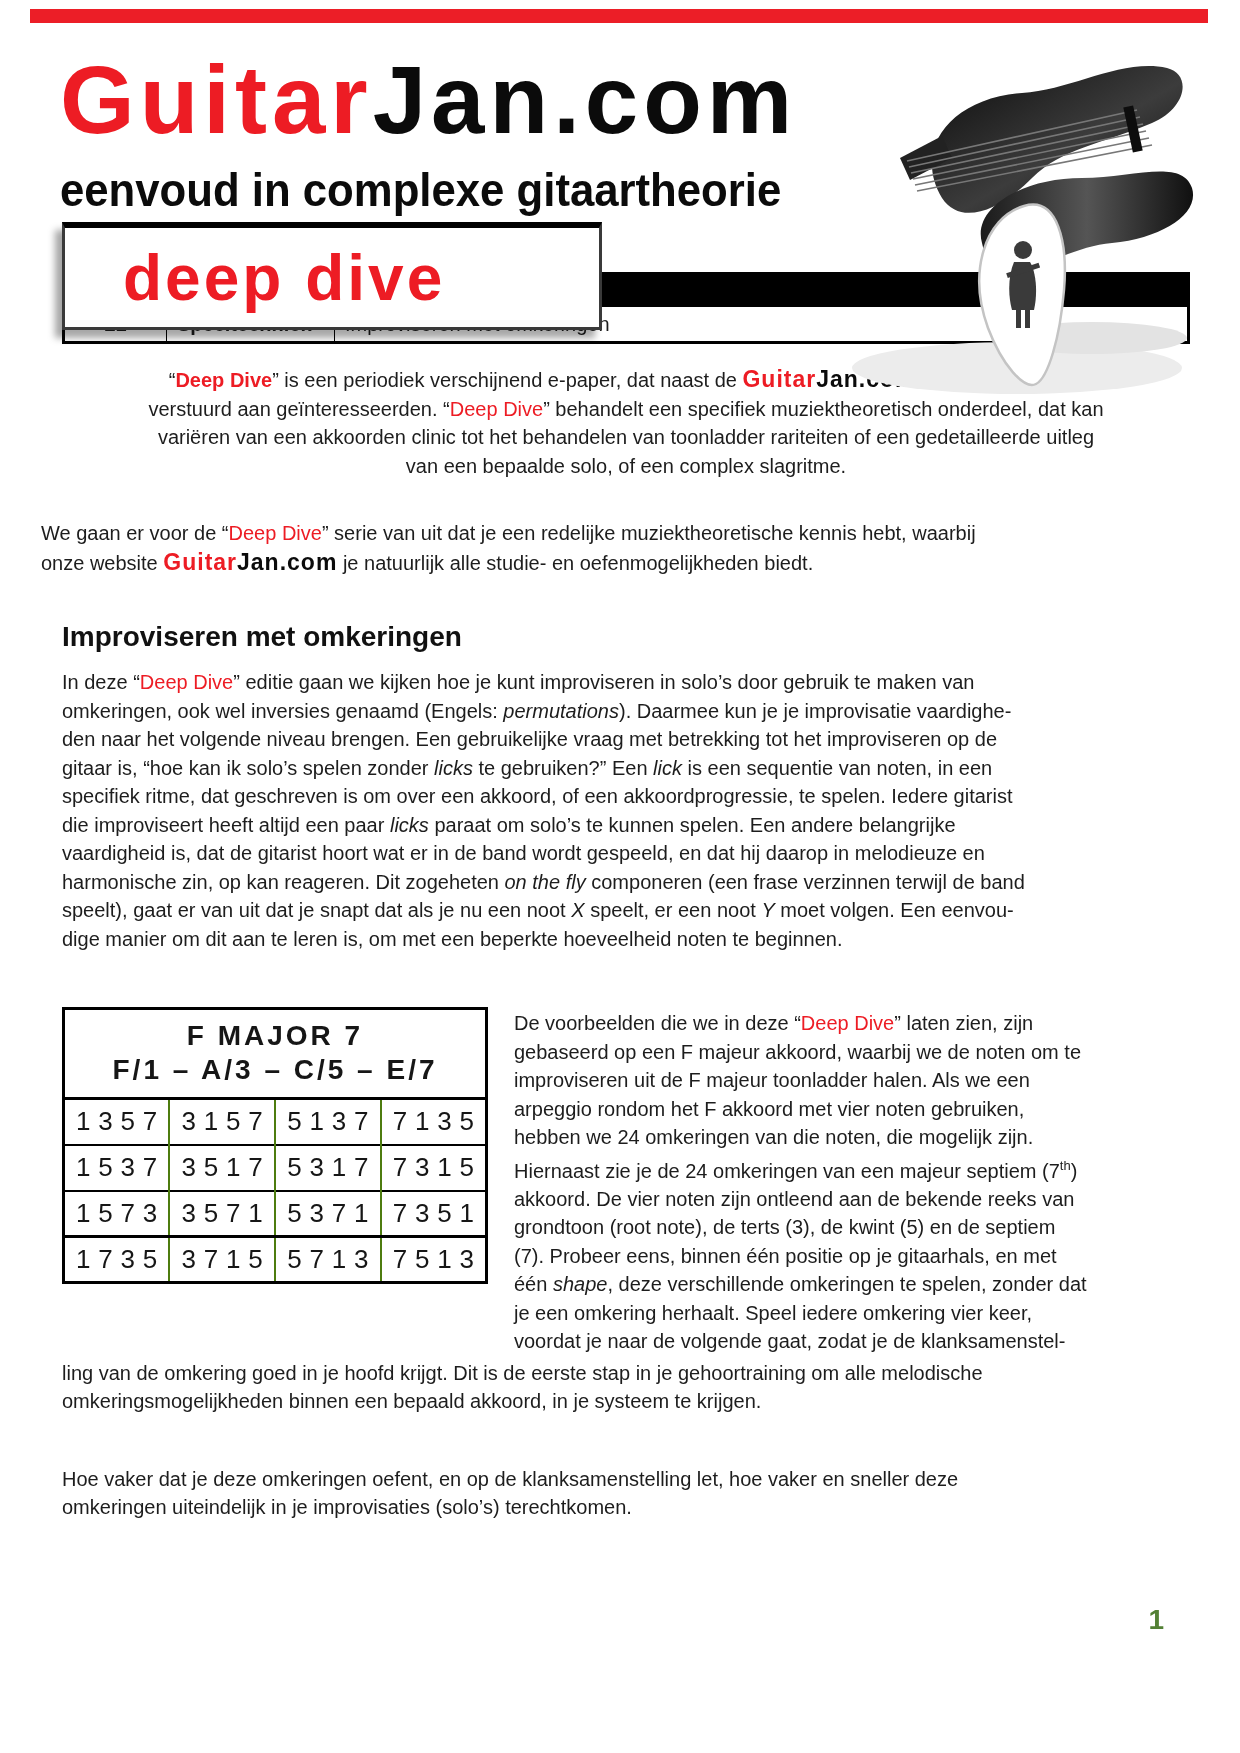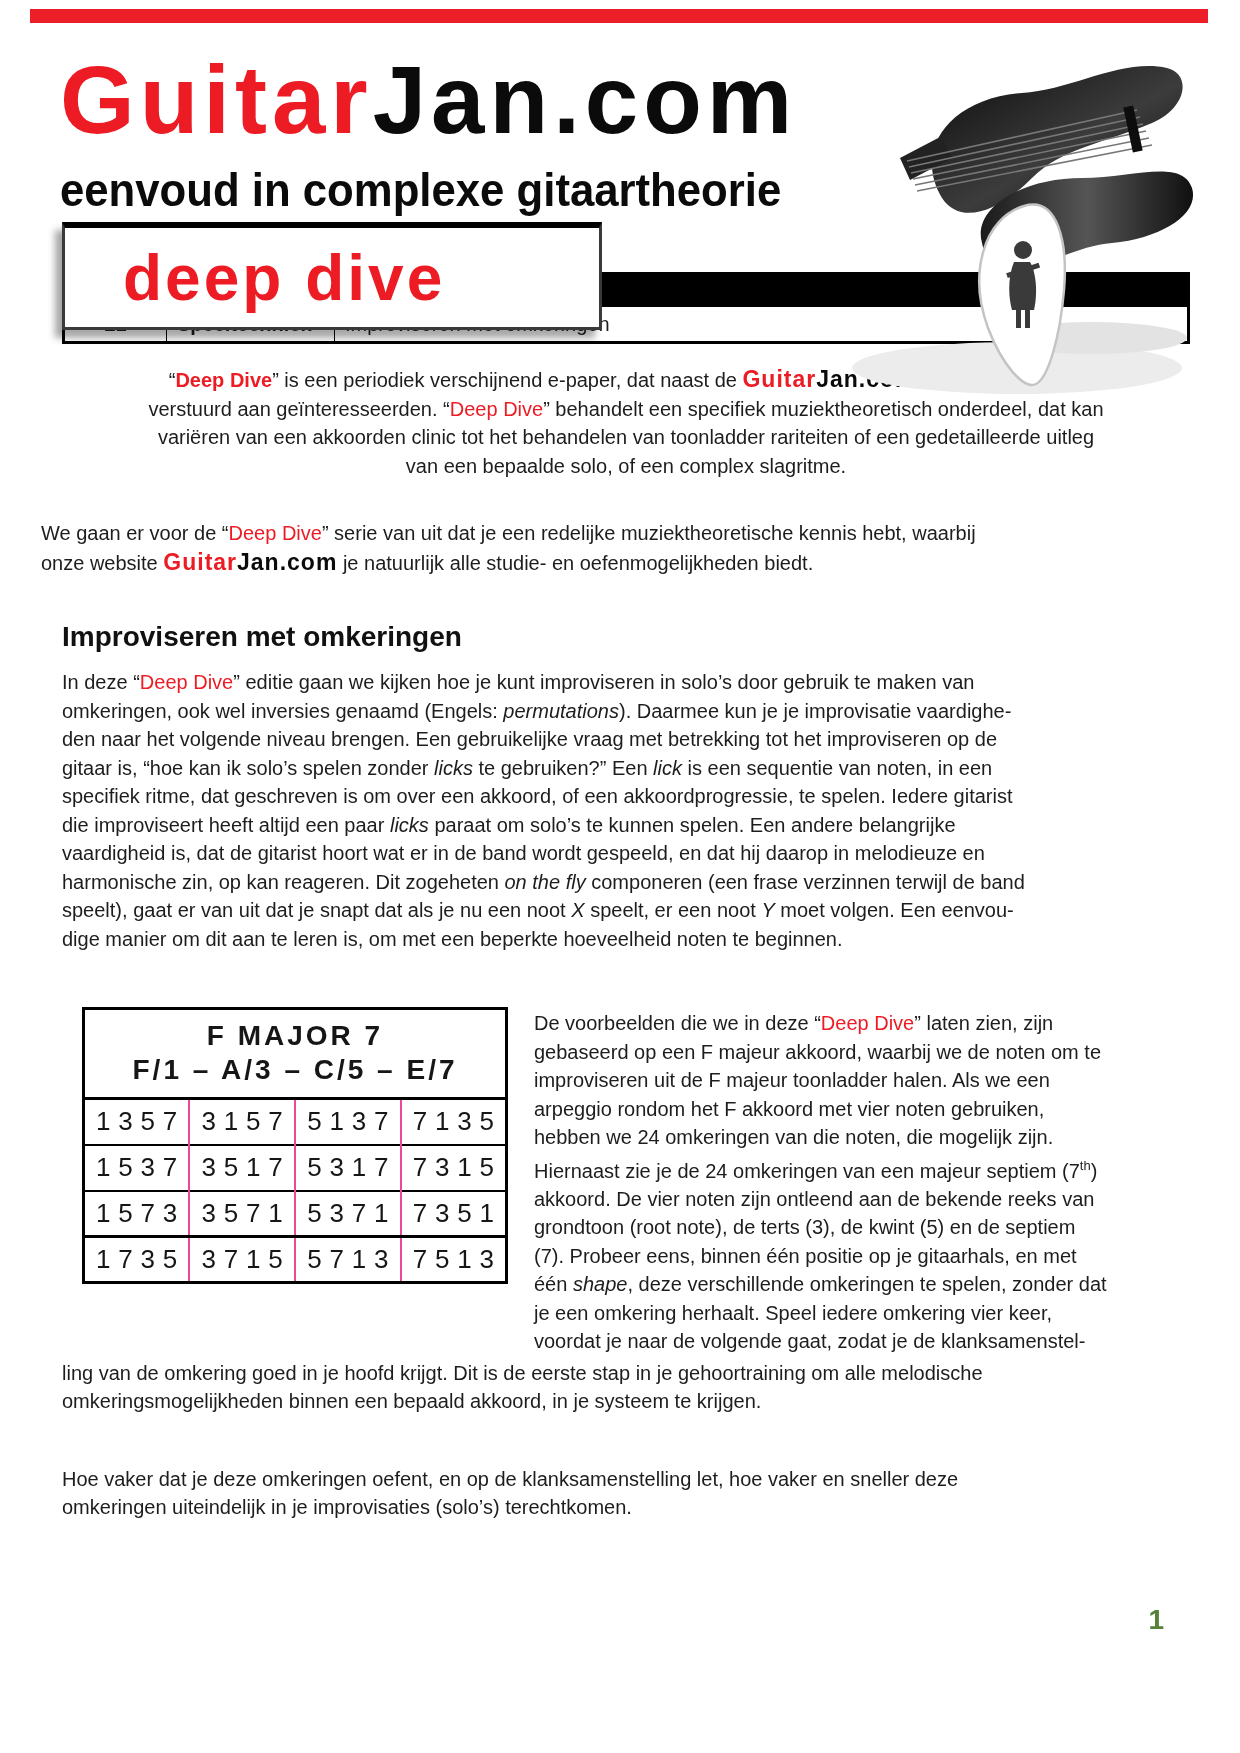--- a/index.html
+++ b/index.html
@@ -48,26 +48,26 @@
   .rb { color:#ed1c24; font-weight:bold; }
   .r  { color:#ed1c24; }
   .i  { font-style:italic; }
   .sup{ vertical-align:super; font-size:13px; }
   .bR { color:#ed1c24; font-weight:bold; font-size:23px; letter-spacing:1px; }
   .bD { color:#0b0b0b; font-weight:bold; font-size:23px; letter-spacing:1px; }
 
   
   .twocol { margin:54px 50px 0 62px; display:flex; gap:26px; align-items:flex-start; }
   .chordbox { flex:0 0 426px; }
-  .chordtable { width:426px; border-collapse:collapse; border:3px solid #000; color:#161616;margin-left:20px; }
+  .chordtable { width:426px; border-collapse:collapse; border:3px solid #000; color:#161616; }
   .chordtable th { border-bottom:3px solid #000; padding:9px 0 10px 0; }
   .chordtable .t1, .chordtable .t2 { display:block; text-align:center; font-weight:bold; font-size:28px; letter-spacing:3px; line-height:34px; white-space:nowrap; }
   .chordtable td {
     width:25%; height:46px; text-align:center; font-size:26px; letter-spacing:0.3em;
-    border-top:2px solid #000; border-left:2px solid #ec4899; padding-left:0.3em;
+    border-top:2px solid #000; border-left:2px solid #4d7c0f; padding-left:0.3em;
   }
   .chordtable td:first-child { border-left:none; }
   .chordtable tr.last td { border-top:3px solid #000; }
   .sidecol { flex:1; font-size:20px; line-height:28.5px; color:#1d1d1d; padding-top:2px; }
 
   .cont  { margin-top:3px; }
   .outro { margin-top:49px; }
 
   .pagenum { position:absolute; top:1604px; right:76px; color:#538135; font-weight:bold; font-size:28px; }
 </style>

